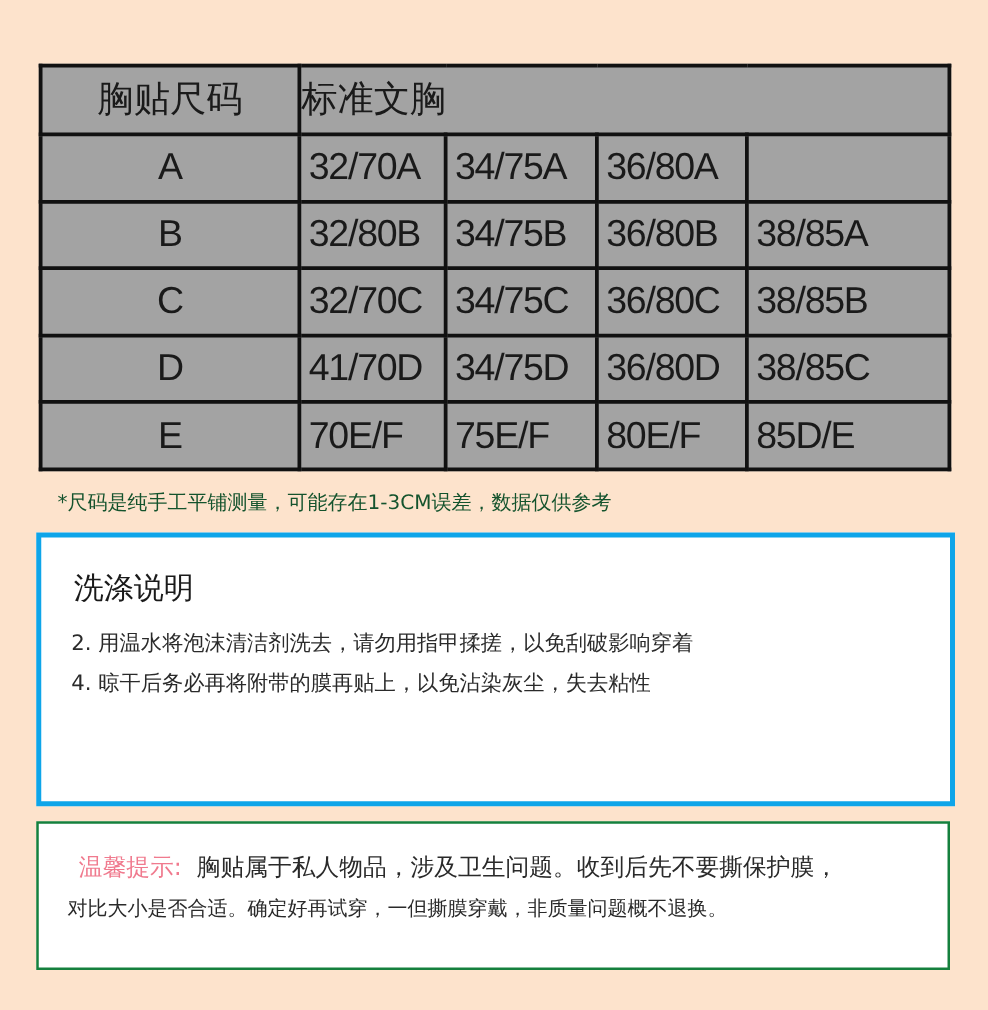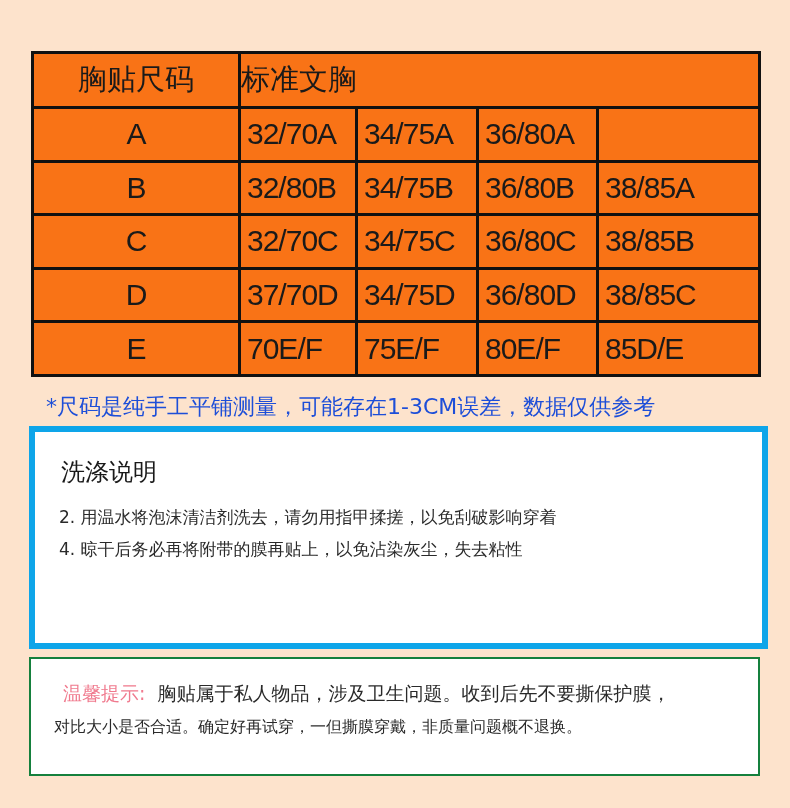--- a/index.html
+++ b/index.html
@@ -2,39 +2,39 @@
 <html><head>
 <meta charset="utf-8">
 <style>
   html, body { margin:0; padding:0; }
   body {
     width:790px; height:808px; background:#fde3cc; position:relative; overflow:hidden;
     font-family:"DejaVu Sans","Liberation Sans",sans-serif; color:#1a1a1a;
   }
   .size-table {
     position:absolute; left:31px; top:51px; width:727px; height:326px;
-    border-collapse:collapse; table-layout:fixed; background:#f97316;
+    border-collapse:collapse; table-layout:fixed; background:#a3a3a3;
   }
   .size-table td, .size-table th {
     border:3px solid #111; padding:0; font-weight:normal; color:#1a1a1a;
     font-family:"Liberation Sans","DejaVu Sans",sans-serif;
   }
   .size-table th { font-size:29px; height:52px; }
   .size-table th.left { text-align:center; }
   .size-table th.right { text-align:left; }
   .size-table td { height:49px; font-size:30px; letter-spacing:-1px; }
   .size-table td.cup { text-align:center; }
   .size-table td.val { text-align:left; padding-left:6px; }
   .note {
-    position:absolute; left:46px; top:392px; font-size:22px; color:#1d4ed8;
+    position:absolute; left:46px; top:392px; font-size:16px; color:#14532d;
     font-family:"DejaVu Sans","Liberation Sans",sans-serif;
   }
   .wash-box {
     position:absolute; left:29px; top:426px; width:727px; height:211px;
-    background:#fff; border:6px solid #0ea5e9;
+    background:#fff; border:4px solid #0ea5e9;
   }
   .wash-title { position:absolute; left:26px; top:24px; font-size:24px; color:#1a1a1a; }
   .wash-list { position:absolute; left:24px; top:70px; margin:0; padding:0; list-style:none; }
   .wash-list li { font-size:17px; height:31.5px; line-height:31.5px; color:#2a2a2a; white-space:nowrap; }
   .tip-box {
     position:absolute; left:29px; top:657px; width:727px; height:115px;
     background:#fff; border:2px solid #15803d;
   }
   .tip-line1 { position:absolute; left:32px; top:22px; font-size:19px; color:#2a2a2a; white-space:nowrap; }
   .tip-label { color:#f07a8e; margin-right:12px; }
@@ -74,21 +74,21 @@
     </tr>
     <tr>
       <td class="cup">C</td>
       <td class="val">32/70C</td>
       <td class="val">34/75C</td>
       <td class="val">36/80C</td>
       <td class="val">38/85B</td>
     </tr>
     <tr>
       <td class="cup">D</td>
-      <td class="val">37/70D</td>
+      <td class="val">41/70D</td>
       <td class="val">34/75D</td>
       <td class="val">36/80D</td>
       <td class="val">38/85C</td>
     </tr>
     <tr>
       <td class="cup">E</td>
       <td class="val">70E/F</td>
       <td class="val">75E/F</td>
       <td class="val">80E/F</td>
       <td class="val">85D/E</td>

